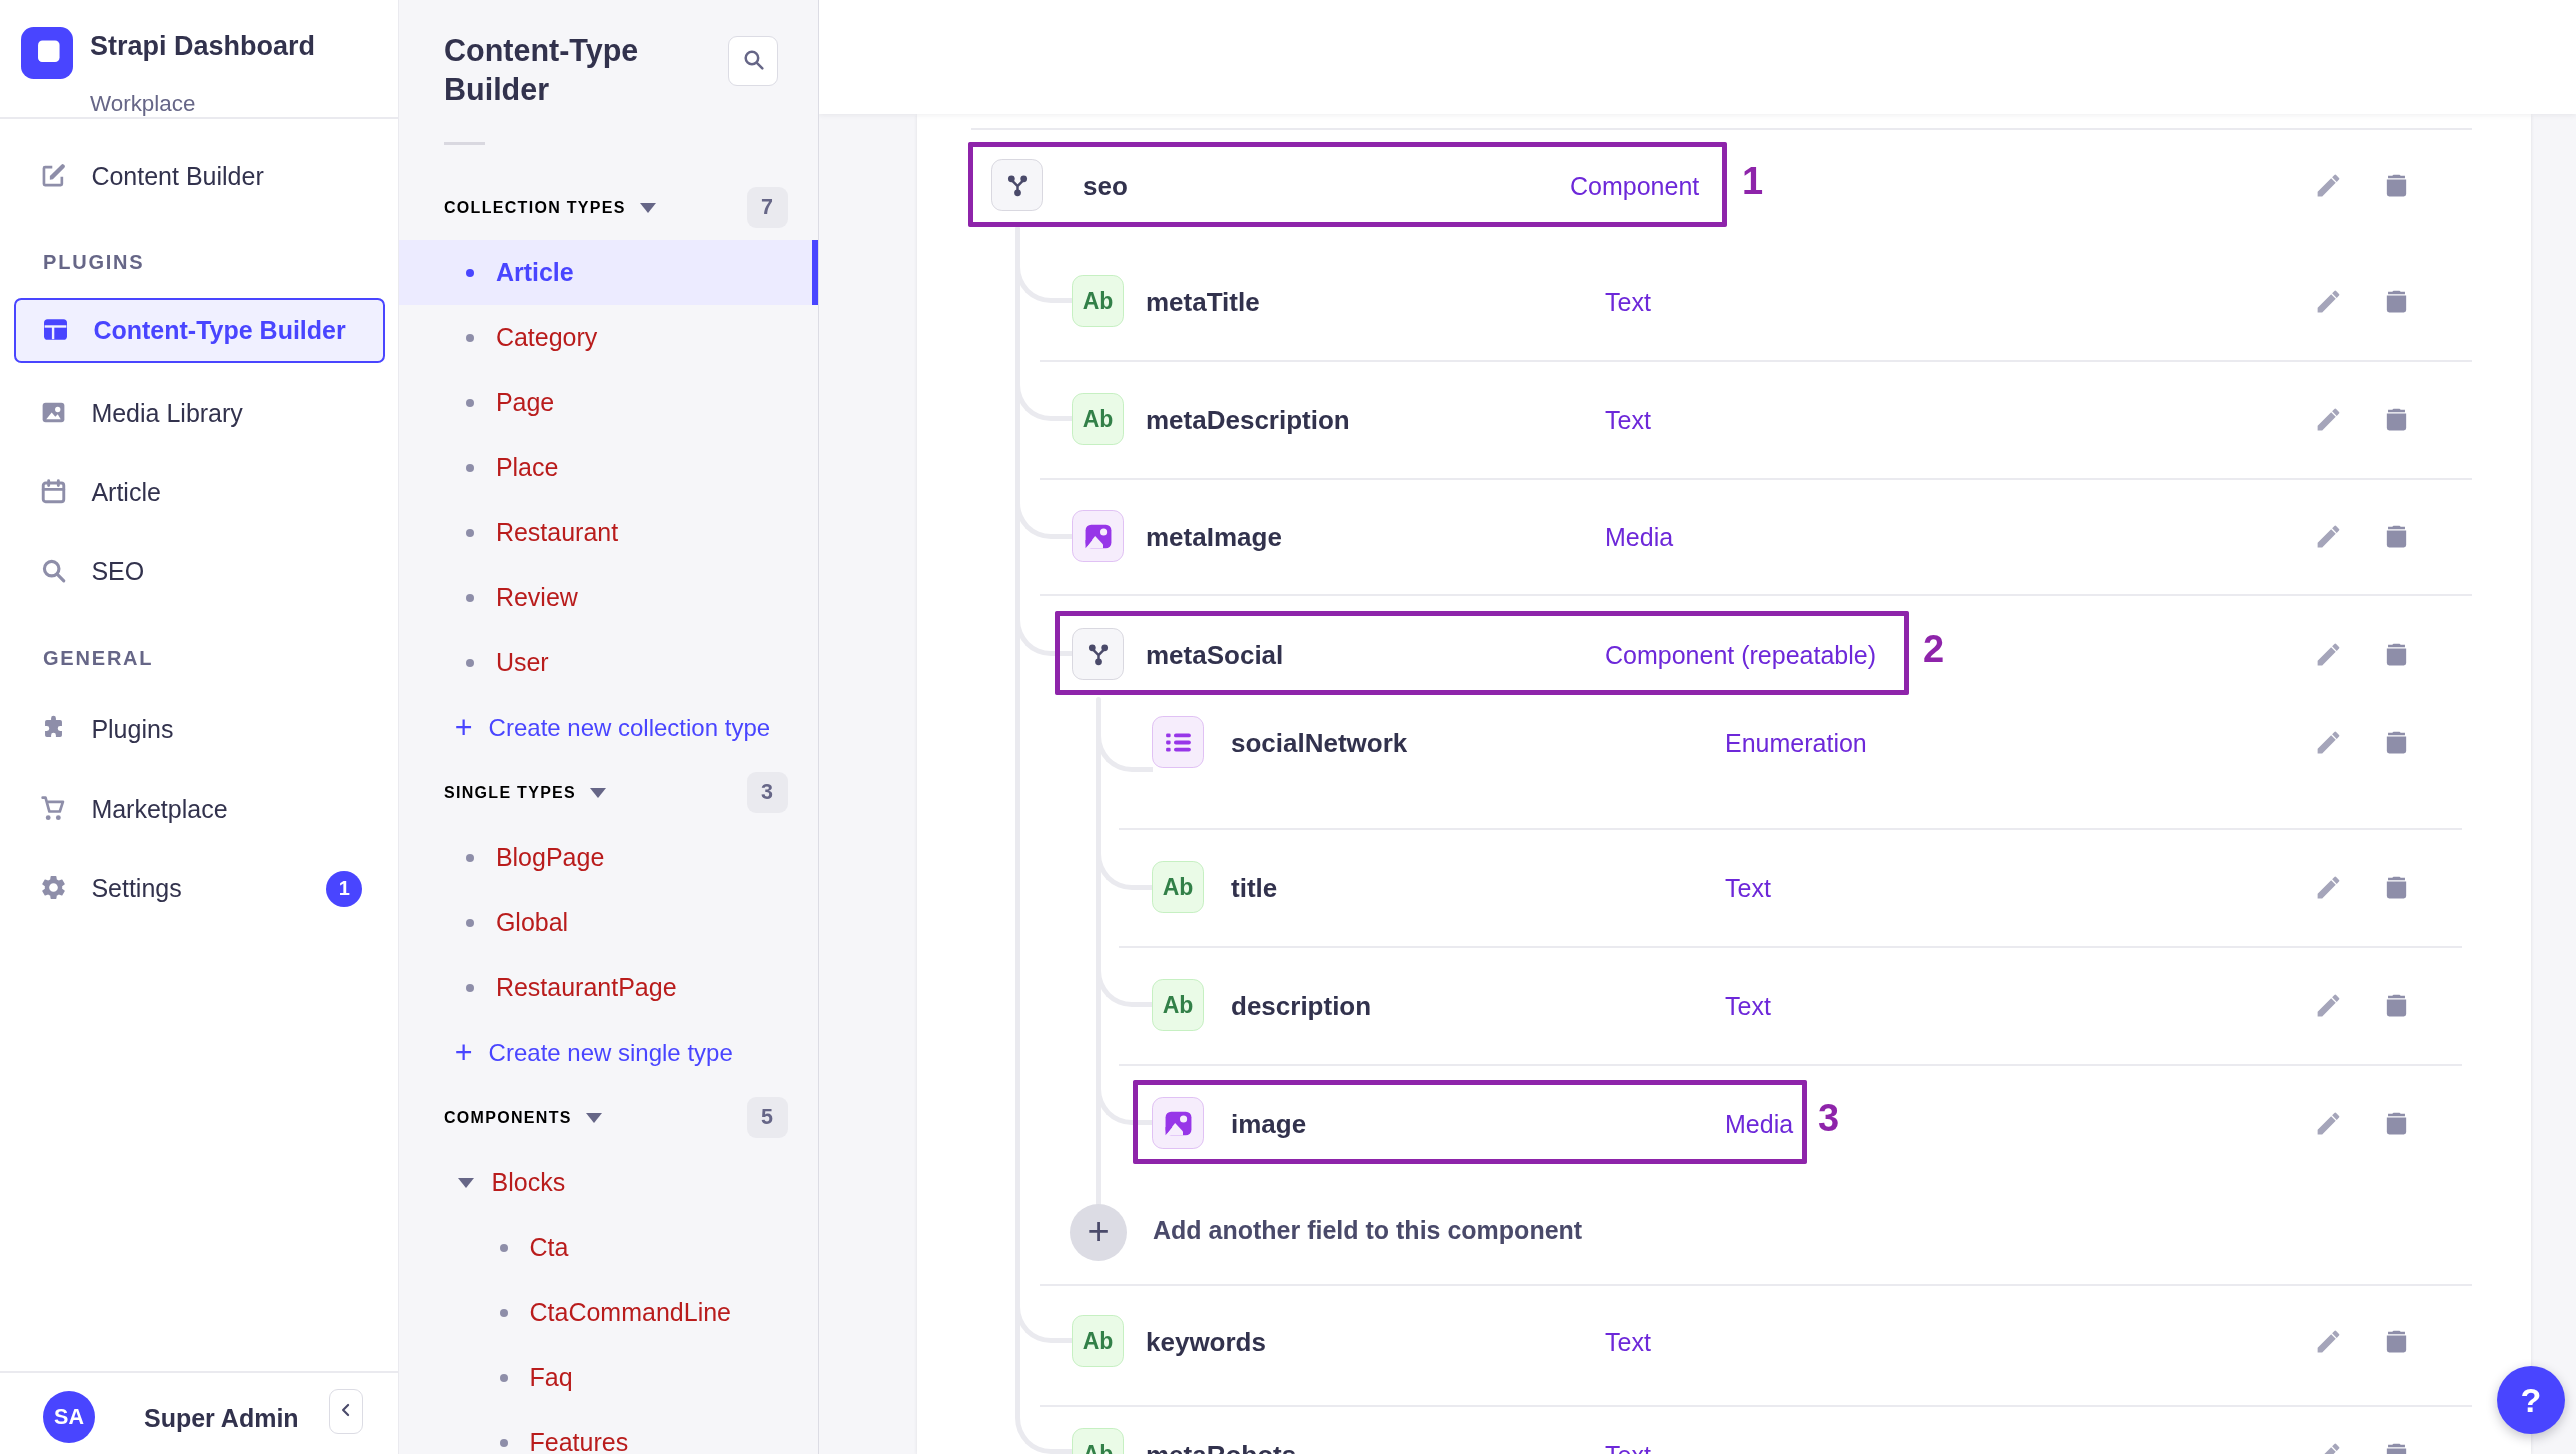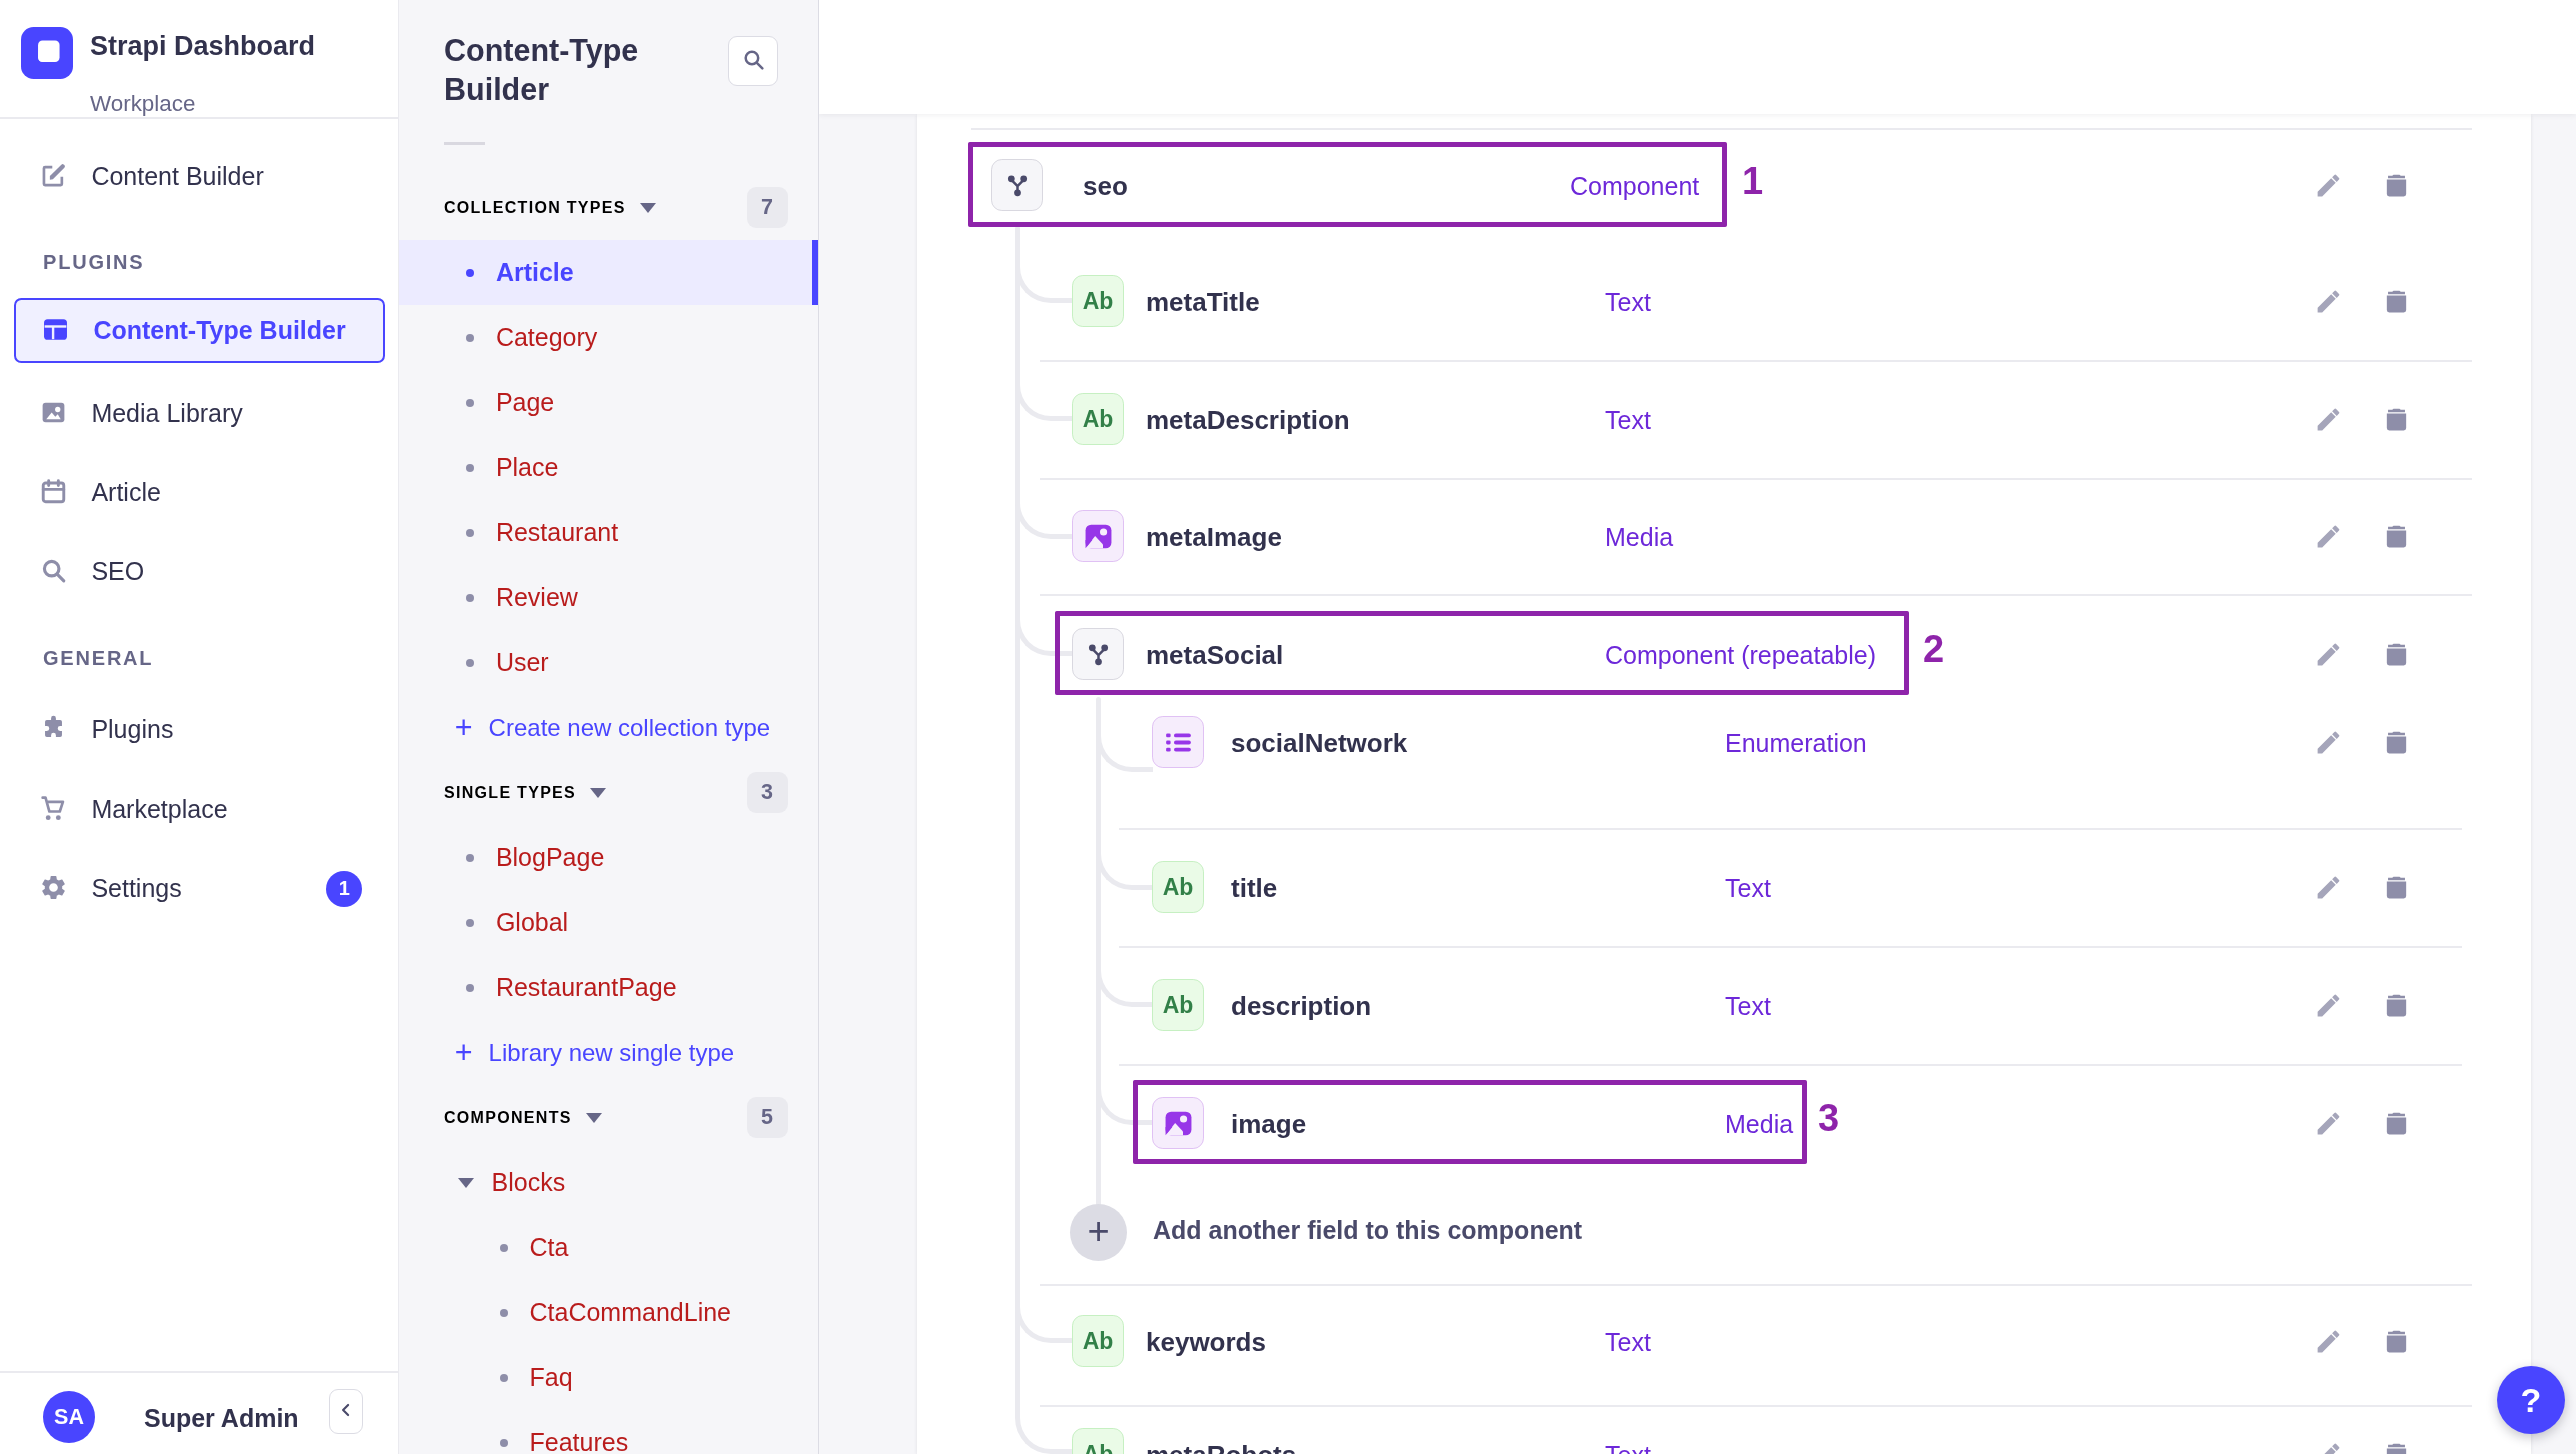--- a/index.html
+++ b/index.html
@@ -241,21 +241,21 @@
           <span class="bullet"></span>
           <span class="s2-item-lbl">Global</span>
         </div>
       <div class="s2-row">
           <span class="bullet"></span>
           <span class="s2-item-lbl">RestaurantPage</span>
         </div>
       <div class="s2-row">
         <span class="s2-create">
             <span class="plus-sm">+</span>
-            <span>Library new single type</span>
+            <span>Create new single type</span>
           </span>
       </div>
 
       <div class="s2-row">
         <span class="s2-head">COMPONENTS</span>
         <span class="caret"></span>
         <span class="s2-badge">5</span>
       </div>
       <div class="s2-row">
         <span class="caret" style="margin-left:13.5px; margin-right:18px;"></span>

